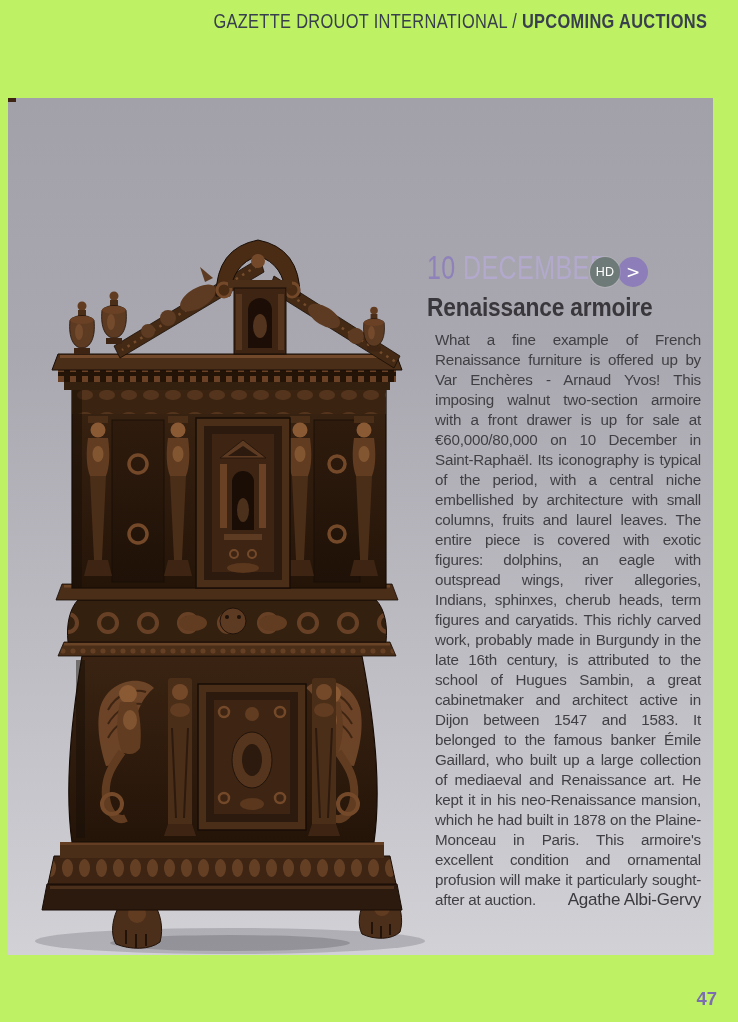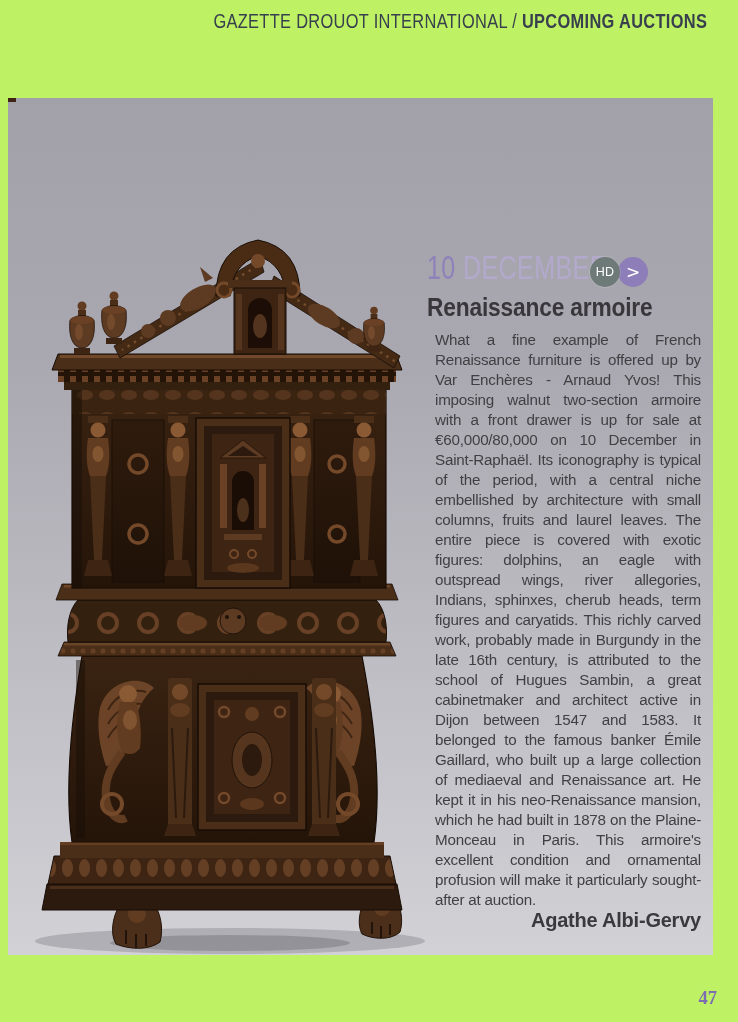--- a/index.html
+++ b/index.html
@@ -28,24 +28,24 @@
   .badge{position:absolute;width:30px;height:30px;border-radius:50%;
          display:flex;align-items:center;justify-content:center;color:#ffffff;}
   .badge.hd{left:163px;top:7px;background:#6e7a77;font-size:12.5px;font-weight:normal;
             letter-spacing:0.3px;z-index:2;box-shadow:0 0 0 1px rgba(255,255,255,0.12);}
   .badge.arrow{left:191px;top:7px;background:#8d7db8;font-size:17px;z-index:1;
                font-family:"DejaVu Sans", sans-serif;}
   h1.title{margin:6px 0 10px 0;font-size:25px;line-height:26px;font-weight:bold;color:#39373b;
            transform:scaleX(0.91);transform-origin:left center;white-space:nowrap;letter-spacing:-0.2px;}
   p.body{margin:8px;font-size:15.2px;line-height:20px;text-align:justify;
          letter-spacing:-0.22px;color:#403f43;}
-  .author{float:right;font-weight:bold;font-size:20px;color:#3a393d;}
-
-  
-  .page-number{position:absolute;right:21px;top:988px;font-size:18.5px;font-weight:bold;color:#7b6db0;font-family:Liberation Serif, serif;}
+  .author{float:right;font-weight:normal;font-size:17px;color:#3a393d;}
+
+  
+  .page-number{position:absolute;right:21px;top:988px;font-size:18.5px;font-weight:bold;color:#7b6db0;}
 </style>
 </head>
 <body>
 
 <div class="page">
 
   <header class="masthead">
     <span>GAZETTE DROUOT INTERNATIONAL</span><span class="sep"> / </span><span class="sect">UPCOMING AUCTIONS</span>
   </header>
 

